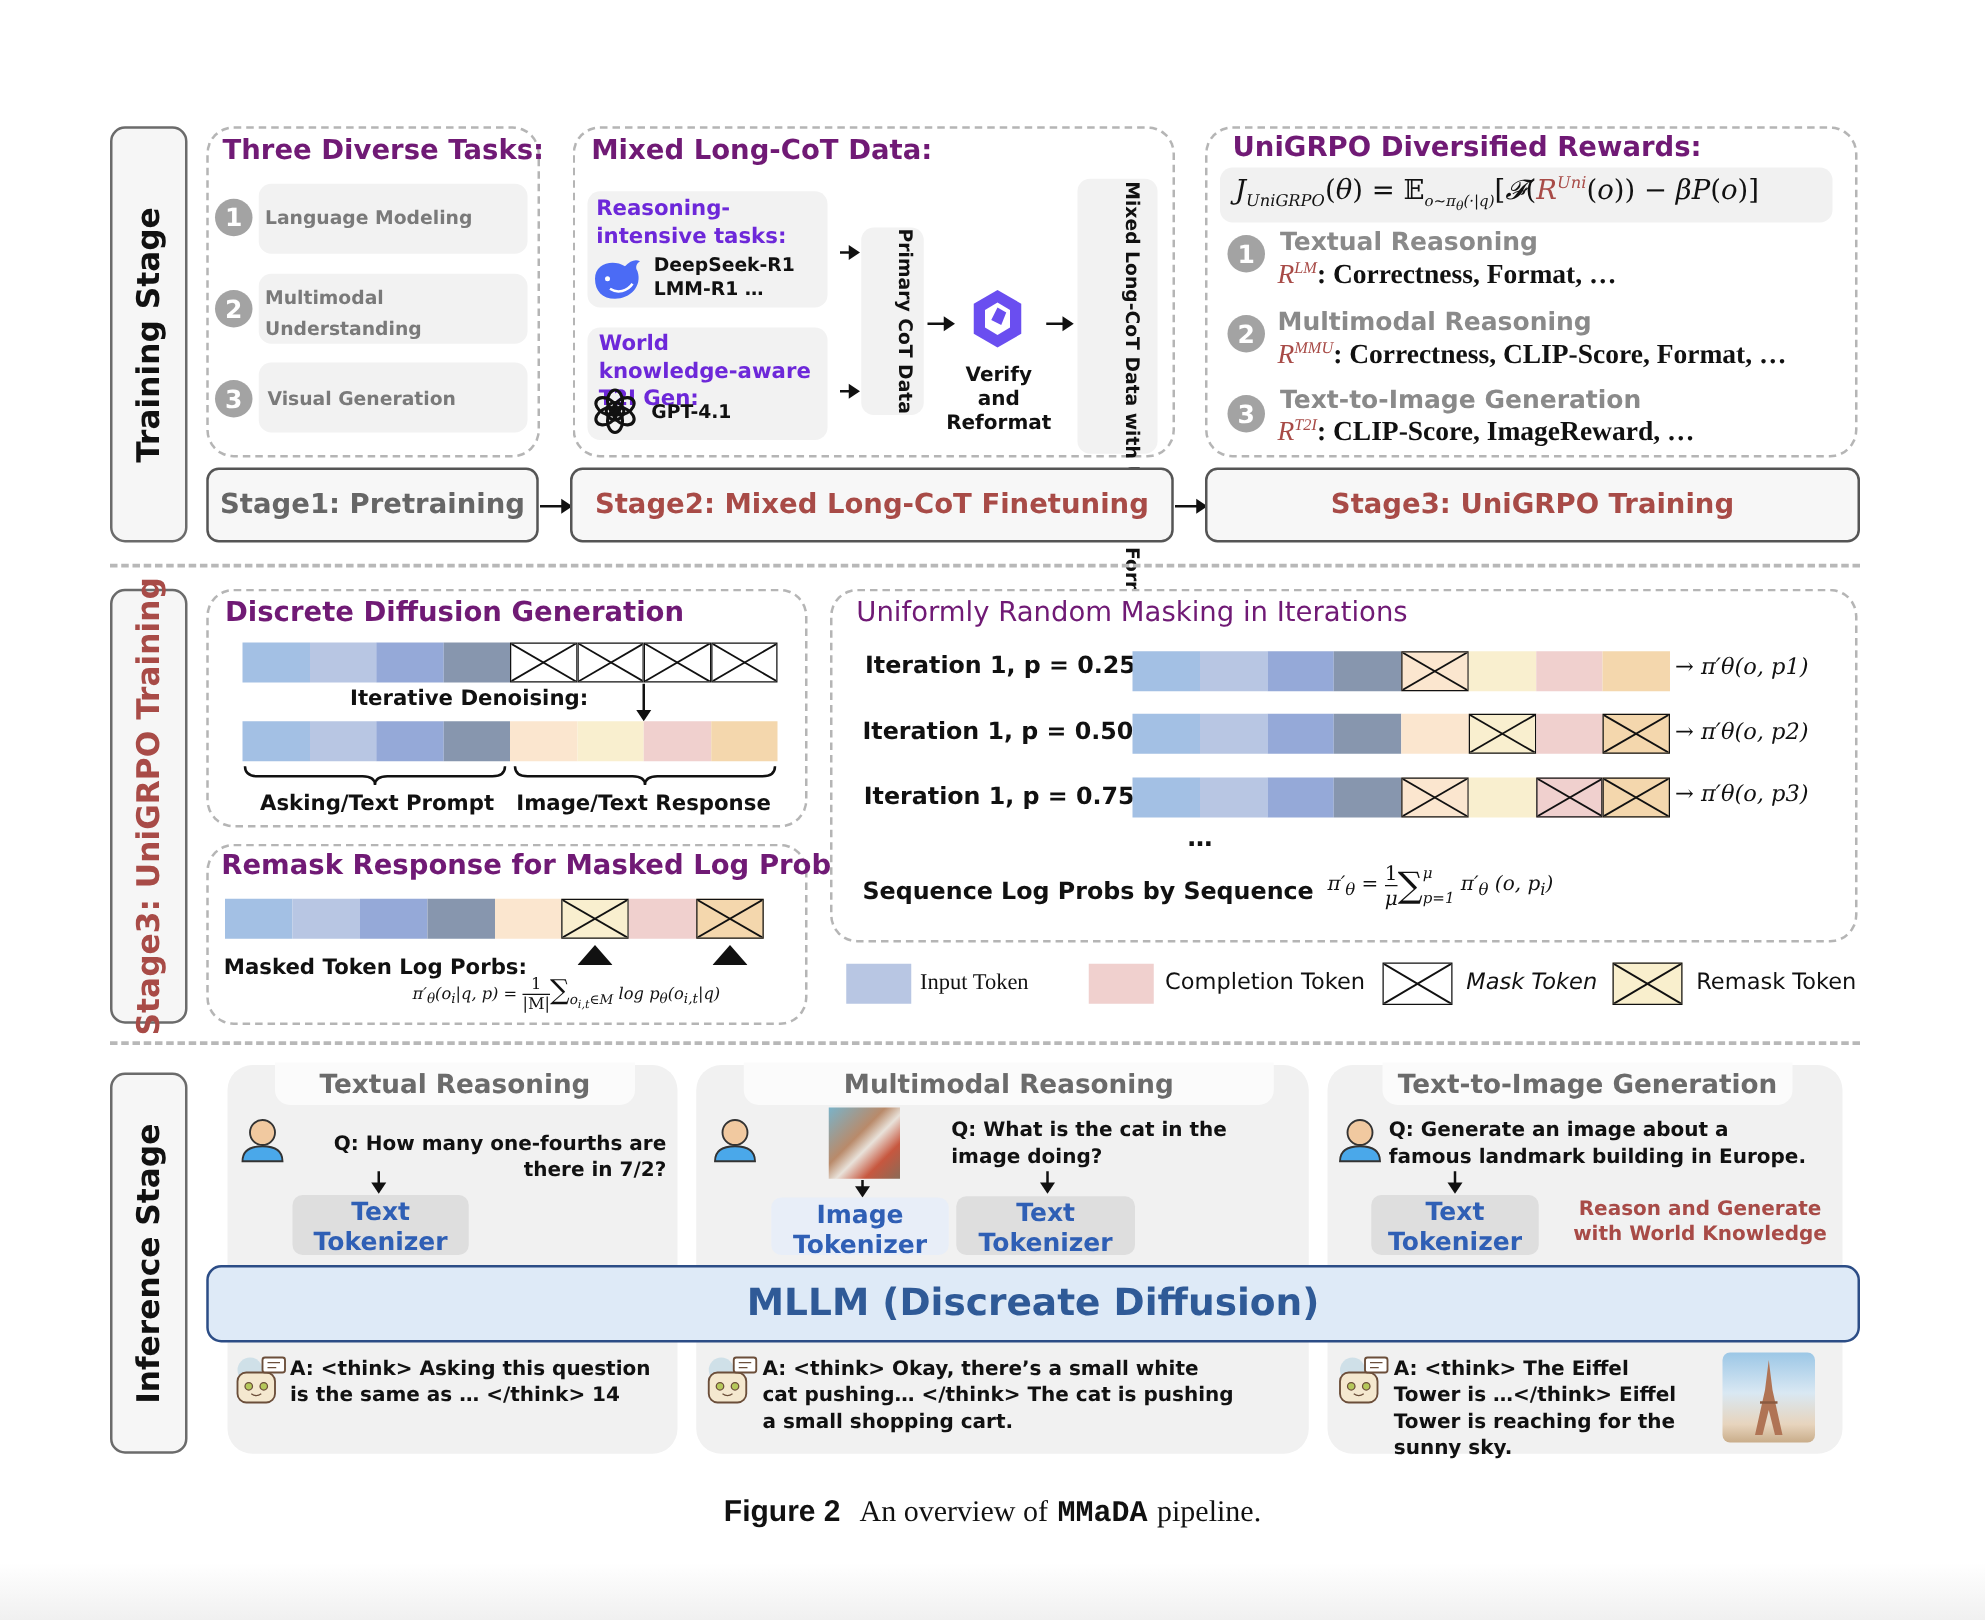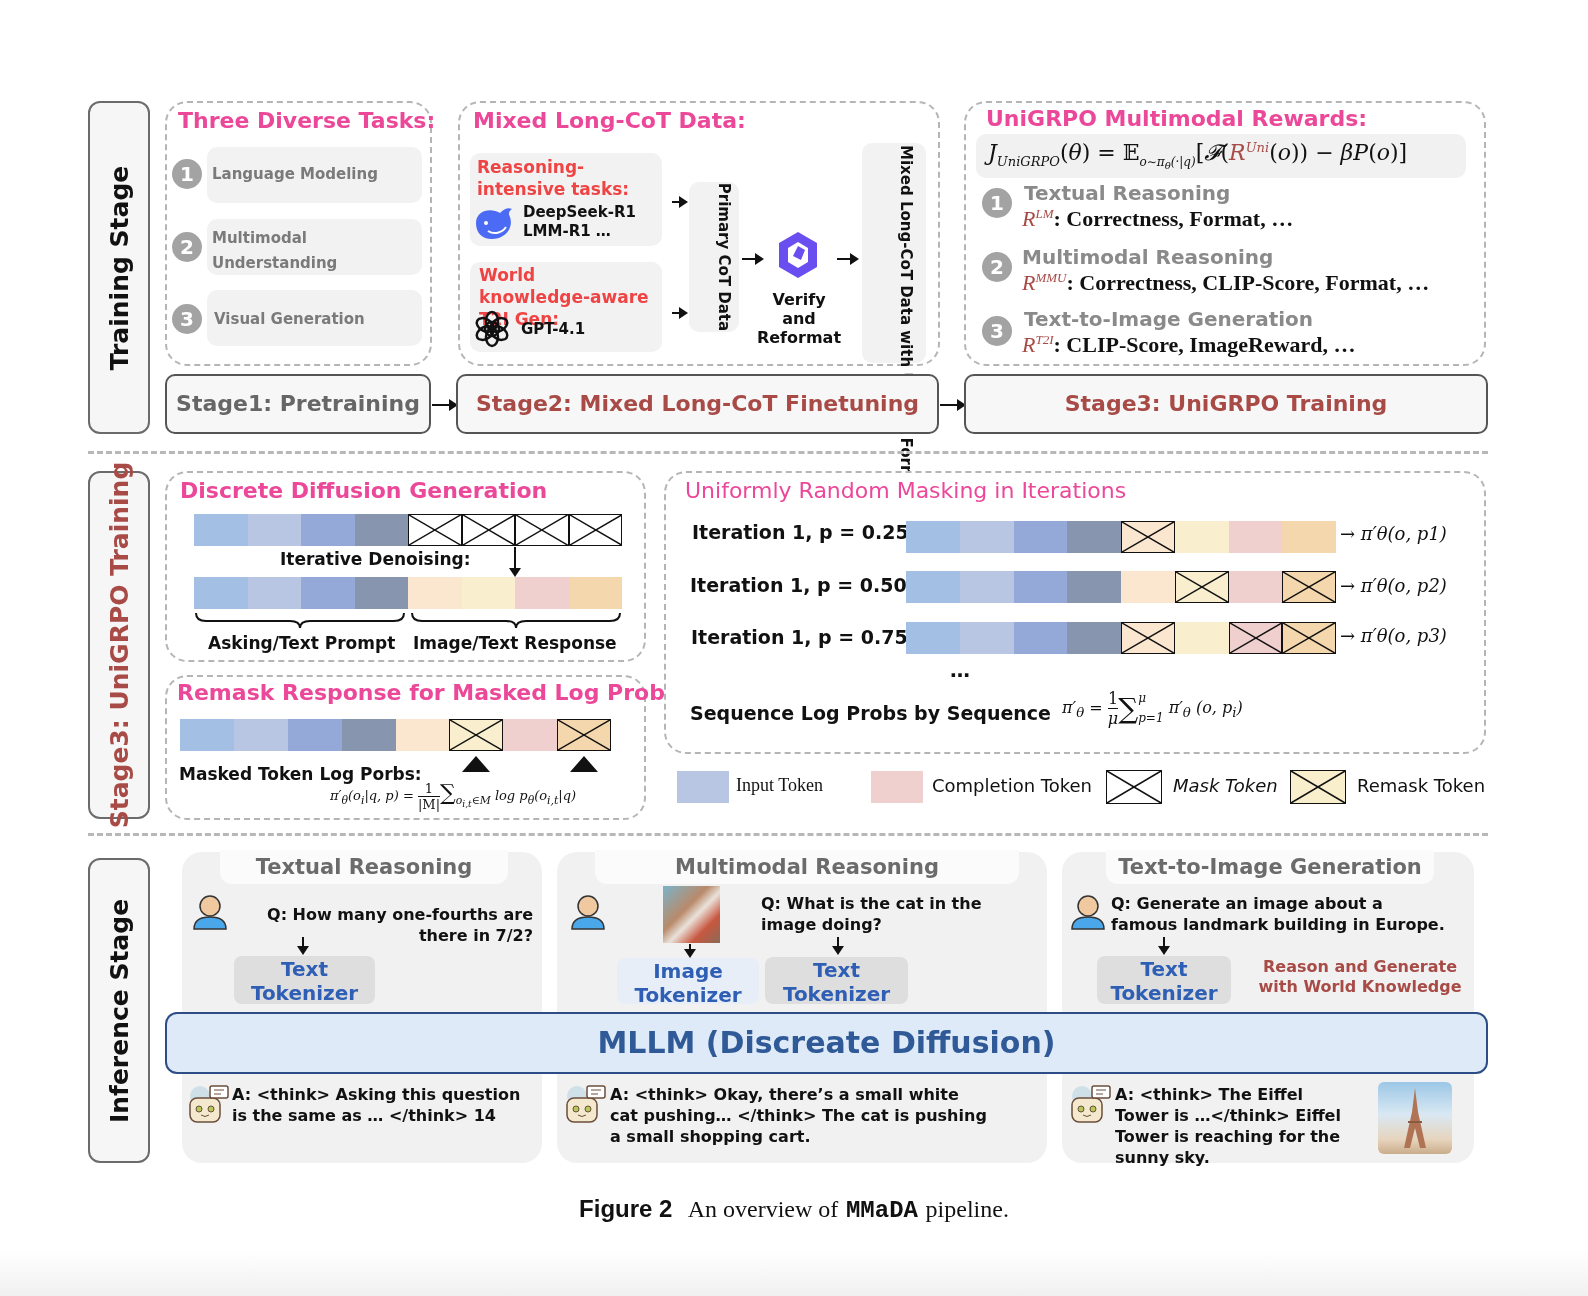--- a/index.html
+++ b/index.html
@@ -7,35 +7,35 @@
   body { position: relative; font-family: "DejaVu Sans", sans-serif; color: #111; }
   .abs { position: absolute; }
   .bottom-fade { position: absolute; left: 0; top: 1250px; width: 1588px; height: 46px; background: linear-gradient(#fff, #f0f0f0); }
 
   .stage-label { position: absolute; border: 2.5px solid #6b6b6b; border-radius: 12px; background: #f6f6f6; }
   .stage-label .vt { position: absolute; left: 50%; top: 50%; transform: translate(-50%, -50%) rotate(-90deg); white-space: nowrap; font-weight: bold; font-size: 25px; }
 
   .dashed-box { position: absolute; border: 2px dashed #b5b5b5; border-radius: 22px; background: #fff; }
   .hdivider { position: absolute; left: 88px; width: 1400px; border-top: 3px dashed #b8b8b8; }
 
-  .box-title { position: absolute; font-weight: bold; font-size: 22px; color: #ec4899; white-space: nowrap; }
+  .box-title { position: absolute; font-weight: bold; font-size: 22px; color: #701a75; white-space: nowrap; }
   .grey-pill { position: absolute; background: #f2f2f2; border-radius: 10px; }
   .num-circle { position: absolute; width: 30px; height: 30px; border-radius: 50%; background: #a3a3a3; color: #fff; font-weight: bold; font-size: 20px; text-align: center; line-height: 30px; }
   .task-text { position: absolute; color: #7a7a7a; font-weight: bold; font-size: 15px; line-height: 25px; }
 
   .stage-btn { position: absolute; border: 2.5px solid #555; border-radius: 10px; background: #f7f7f7; text-align: center; font-weight: bold; font-size: 22px; }
   .red { color: #a84b47; }
   .grey { color: #666; }
 
   .arrow-h { position: absolute; height: 2px; background: #111; }
   .arrow-h::after { content: ""; position: absolute; right: -2px; top: -5px; border-left: 9px solid #111; border-top: 6px solid transparent; border-bottom: 6px solid transparent; }
   .arrow-v { position: absolute; width: 2px; background: #111; }
   .arrow-v::after { content: ""; position: absolute; bottom: -2px; left: -5px; border-top: 9px solid #111; border-left: 6px solid transparent; border-right: 6px solid transparent; }
 
-  .src-text-red { position: absolute; color: #ef4444; font-weight: bold; font-size: 17px; line-height: 22px; }
+  .src-text-red { position: absolute; color: #6d28d9; font-weight: bold; font-size: 17px; line-height: 22px; }
   .src-text { position: absolute; color: #111; font-weight: bold; font-size: 15px; line-height: 19px; }
   .vtext { position: absolute; transform: rotate(90deg); transform-origin: center; white-space: nowrap; text-align: center; font-weight: bold; font-size: 15px; line-height: 19px; color: #111; }
 
   .formula-pill { position: absolute; background: #f1f1f1; border-radius: 10px; font-family: "DejaVu Serif", serif; font-style: italic; font-size: 22px; color: #111; padding: 6px 12px; white-space: nowrap; }
   .rw-title { position: absolute; color: #8a8a8a; font-weight: bold; font-size: 20px; white-space: nowrap; }
   .rw-desc { position: absolute; font-family: "Liberation Serif", serif; font-weight: bold; font-size: 22px; white-space: nowrap; color: #111; }
   .rw-desc .r { color: #a84b47; font-style: italic; font-weight: normal; }
   .rw-desc sup { font-size: 13px; }
 
   .tok-row { position: absolute; display: flex; height: 32px; }
@@ -120,21 +120,21 @@
       <polygon points="23,12 33,18 33,32 23,38 13,32 13,18" fill="#fff"></polygon>
       <polygon points="23,16 30,20 26,30 18,26" fill="#6a4ef0"></polygon>
     </svg>
 </div>
 <div class="src-text" style="left:755px;top:290px;width:88px;text-align:center;font-size:16px;">Verify and Reformat</div>
 <div class="arrow-h" style="left:837px;top:258px;width:20px;"></div>
 <div class="grey-pill" style="left:862px;top:143px;width:64px;height:220px;"></div>
 <div class="vtext" style="left:784px;top:234px;width:220px;height:42px;">Mixed Long-CoT Data with Unified Format</div>
 
 <div class="dashed-box" style="left:964px;top:101px;width:522px;height:265px;"></div>
-<div class="box-title" style="left:986px;top:106px;">UniGRPO Multimodal Rewards:</div>
+<div class="box-title" style="left:986px;top:106px;">UniGRPO Diversified Rewards:</div>
 <div class="formula-pill" style="left:976px;top:134px;width:490px;height:44px;">
   <span>J</span><sub style="font-size:13px;">UniGRPO</sub><span style="font-style:normal;">(</span>θ<span style="font-style:normal;">) = 𝔼</span><sub style="font-size:12px;">o∼π<sub>θ</sub>(·|q)</sub><span style="font-style:normal;">[</span>𝓕<span style="font-style:normal;">(</span><span style="color:#a84b47;">R<sup style="font-size:13px;">Uni</sup></span><span style="font-style:normal;">(</span>o<span style="font-style:normal;">)) − </span>βP<span style="font-style:normal;">(</span>o<span style="font-style:normal;">)]</span>
 </div>
 <div class="num-circle" style="left:982px;top:188px;">1</div>
 <div class="rw-title" style="left:1024px;top:181px;">Textual Reasoning</div>
 <div class="rw-desc" style="left:1022px;top:206px;"><span class="r">R</span><sup class="r">LM</sup><span>: Correctness, Format, …</span></div>
 <div class="num-circle" style="left:982px;top:252px;">2</div>
 <div class="rw-title" style="left:1022px;top:245px;">Multimodal Reasoning</div>
 <div class="rw-desc" style="left:1022px;top:270px;"><span class="r">R</span><sup class="r">MMU</sup><span>: Correctness, CLIP-Score, Format, …</span></div>
 <div class="num-circle" style="left:982px;top:316px;">3</div>

